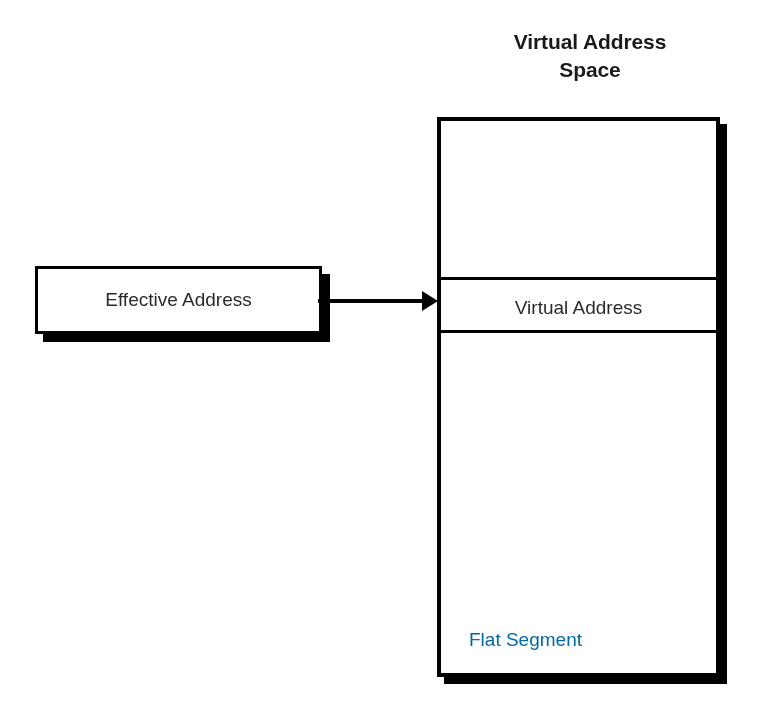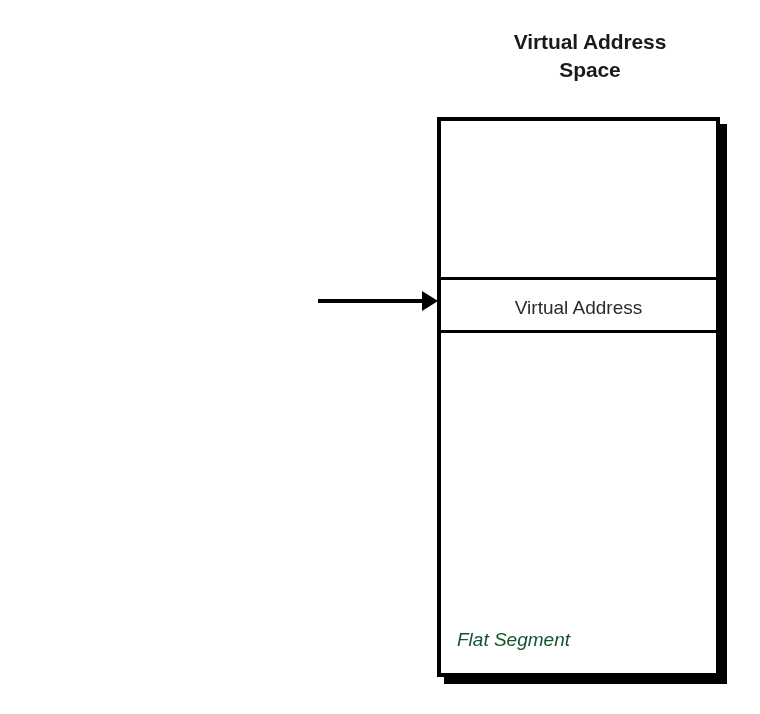--- a/index.html
+++ b/index.html
@@ -69,26 +69,25 @@
     width: 100%;
     height: 45px;
     line-height: 45px;
     text-align: center;
     font-size: 19px;
     color: #2b2b2b;
   }
 
   .segment-label {
     position: absolute;
-    left: 16px;
+    left: 28px;
     bottom: 22px;
     font-size: 19px;
-    color: #14532d;
+    color: #0369a1;
     white-space: nowrap;
-    font-style: italic;
   }
 
   
   .ea-box {
     position: absolute;
     left: 35px;
     top: 266px;
     width: 287px;
     height: 68px;
     box-sizing: border-box;
@@ -116,20 +115,23 @@
   }
 </style>
 </head>
 <body>
 
 <div id="canvas">
 
   <div class="vas-title">Virtual Address
 Space</div>
 
+  <div class="ea-box">
+    <span class="ea-label">Effective Address</span>
+  </div>
 
   <svg class="arrow-svg" viewBox="0 0 125 32">
     <line x1="0" y1="15" x2="108" y2="15" stroke="#000000" stroke-width="4"></line>
     <polygon points="104,5 120,15 104,25" fill="#000000"></polygon>
   </svg>
 
   <div class="vas-rect">
 
     <div class="vas-divider top-band"></div>
 

